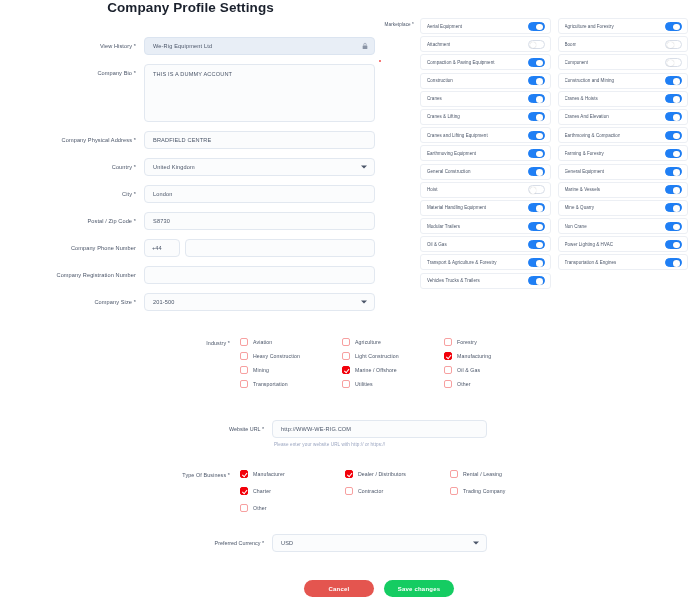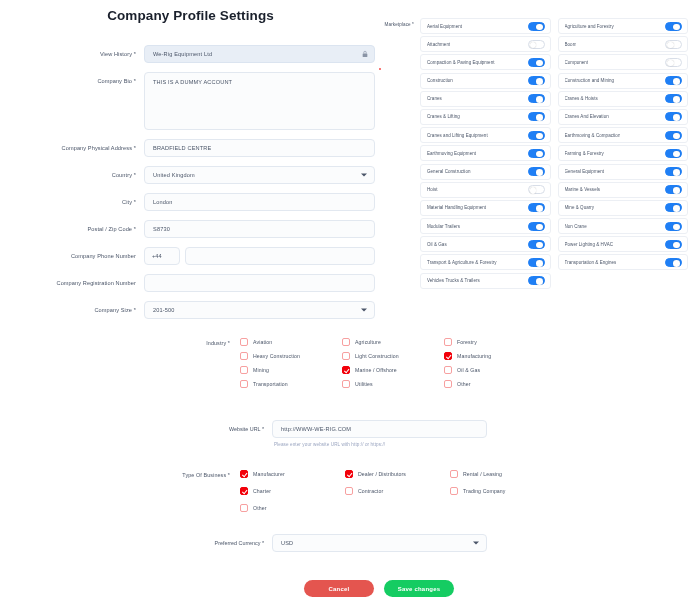--- a/index.html
+++ b/index.html
@@ -11,21 +11,21 @@
     color: #2d3748;
     overflow: hidden;
   }
   .page { position: relative; width: 688px; height: 614px; }
 
   
   .left-col {
     position: absolute;
     left: 0; top: 0;
     width: 375px;
-    padding-top: 8px;
+    padding-top: 0;
   }
   .page-title {
     text-align: center;
     font-size: 13.5px;
     font-weight: bold;
     color: #1a202c;
     letter-spacing: .1px;
     margin: 0 0 22px 0;
     padding-left: 6px;
   }

